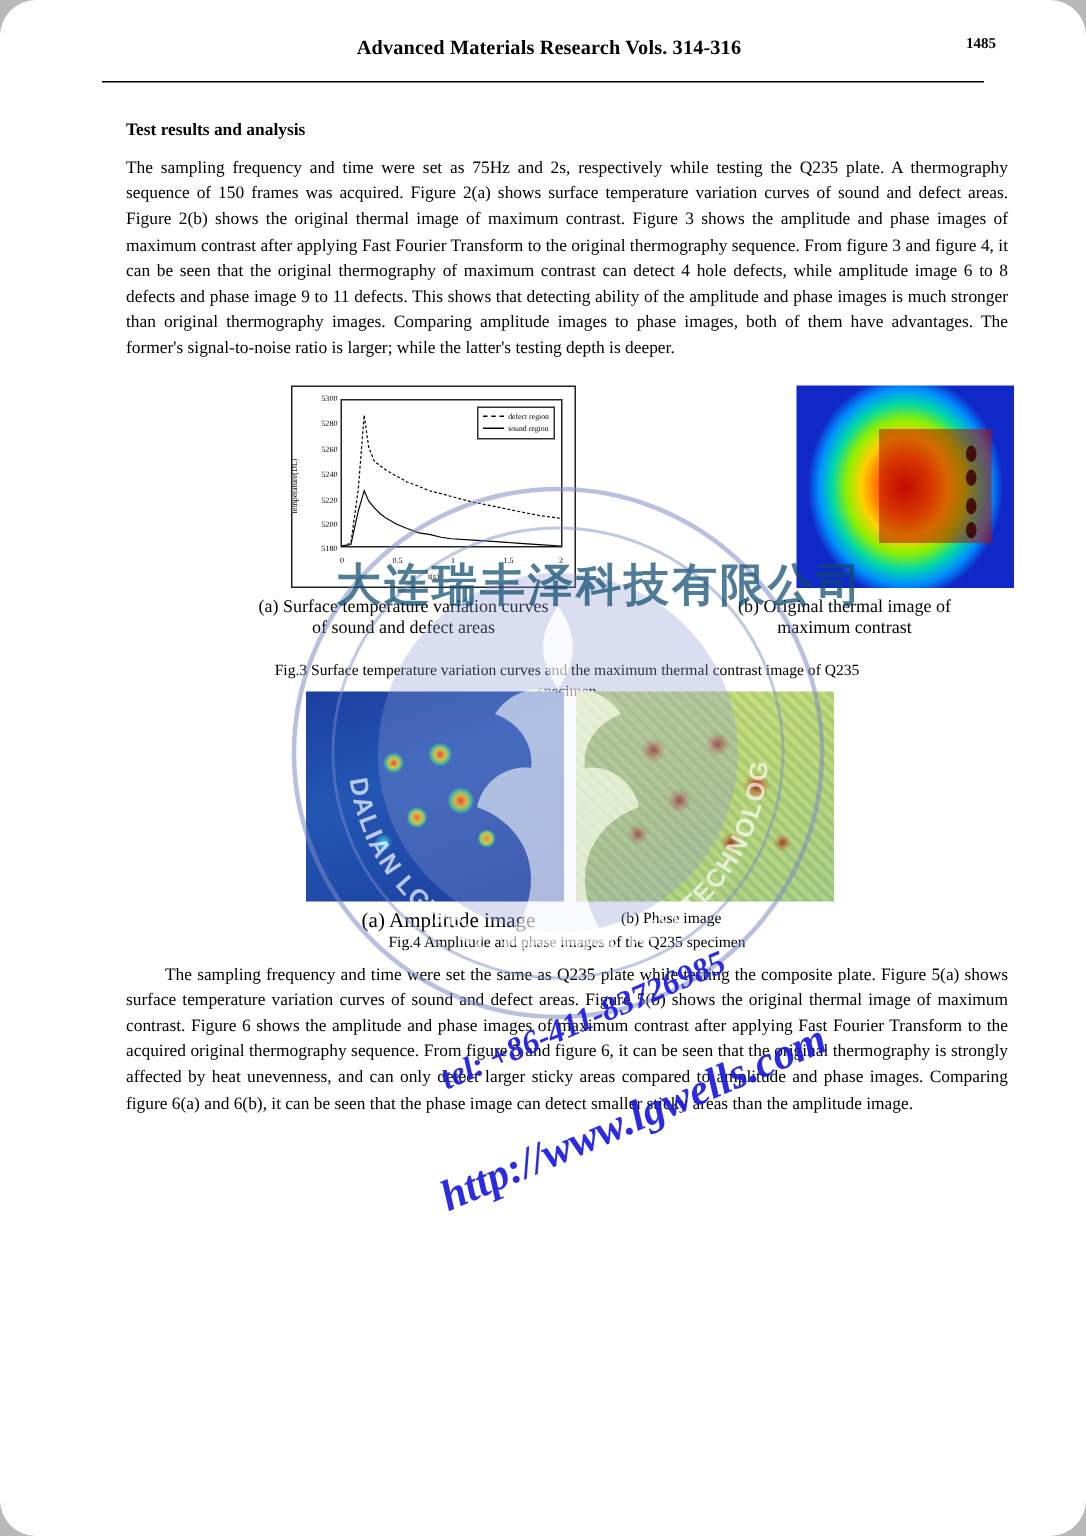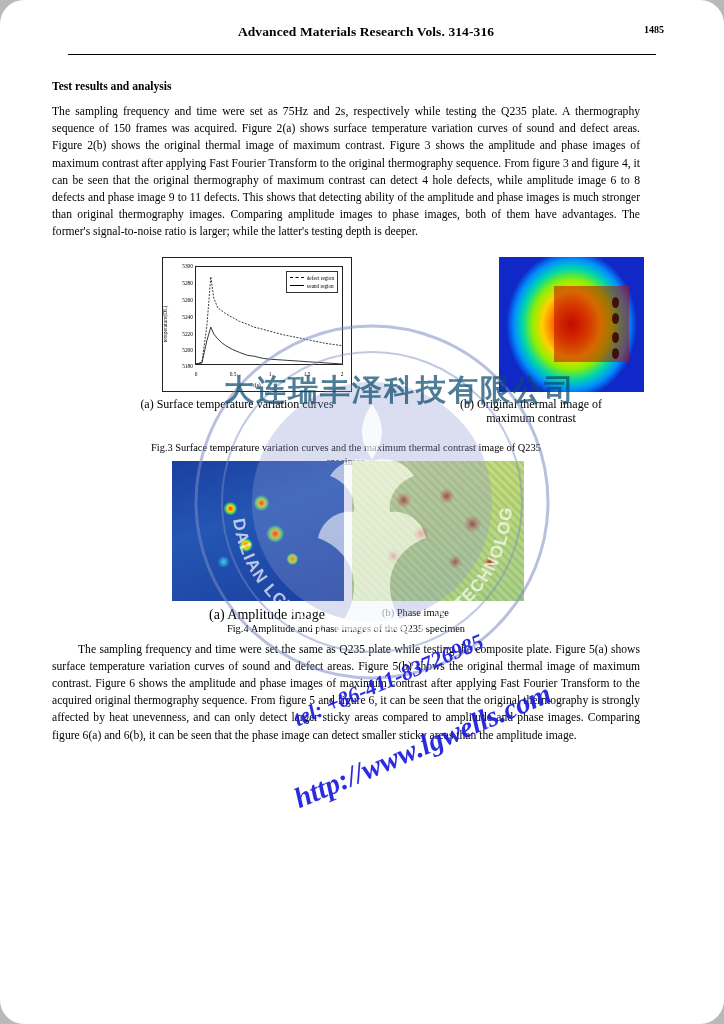--- a/index.html
+++ b/index.html
@@ -46,21 +46,21 @@
     position: absolute;
     top: 54px;
     left: 68px;
     width: 588px;
     height: 1px;
     background: #000;
   }
   .content {
     position: absolute;
     top: 80px;
-    left: 52px;
+    left: 84px;
     width: 588px;
   }
   .section-heading {
     font-size: 11.6px;
     font-weight: bold;
     margin: 0 0 10px 0;
   }
   p.body-text {
     font-size: 11.6px;
     line-height: 17.2px;
@@ -383,20 +383,21 @@
         <div class="sq"></div>
         <div class="dot" style="left:78%; top:30%;"></div>
         <div class="dot" style="left:78%; top:42%;"></div>
         <div class="dot" style="left:78%; top:56%;"></div>
         <div class="dot" style="left:78%; top:68%;"></div>
       </div>
 
       <div class="cap-row">
         <div class="cap-col" style="width:370px;">
           <div>(a) Surface temperature variation curves</div>
+          <div>of sound and defect areas</div>
         </div>
         <div class="cap-col" style="width:218px;">
           <div>(b) Original thermal image of</div>
           <div>maximum contrast</div>
         </div>
       </div>
 
       <div class="fig-caption">
         <div>Fig.3 Surface temperature variation curves and the maximum thermal contrast image of Q235</div>
         <div>specimen</div>

